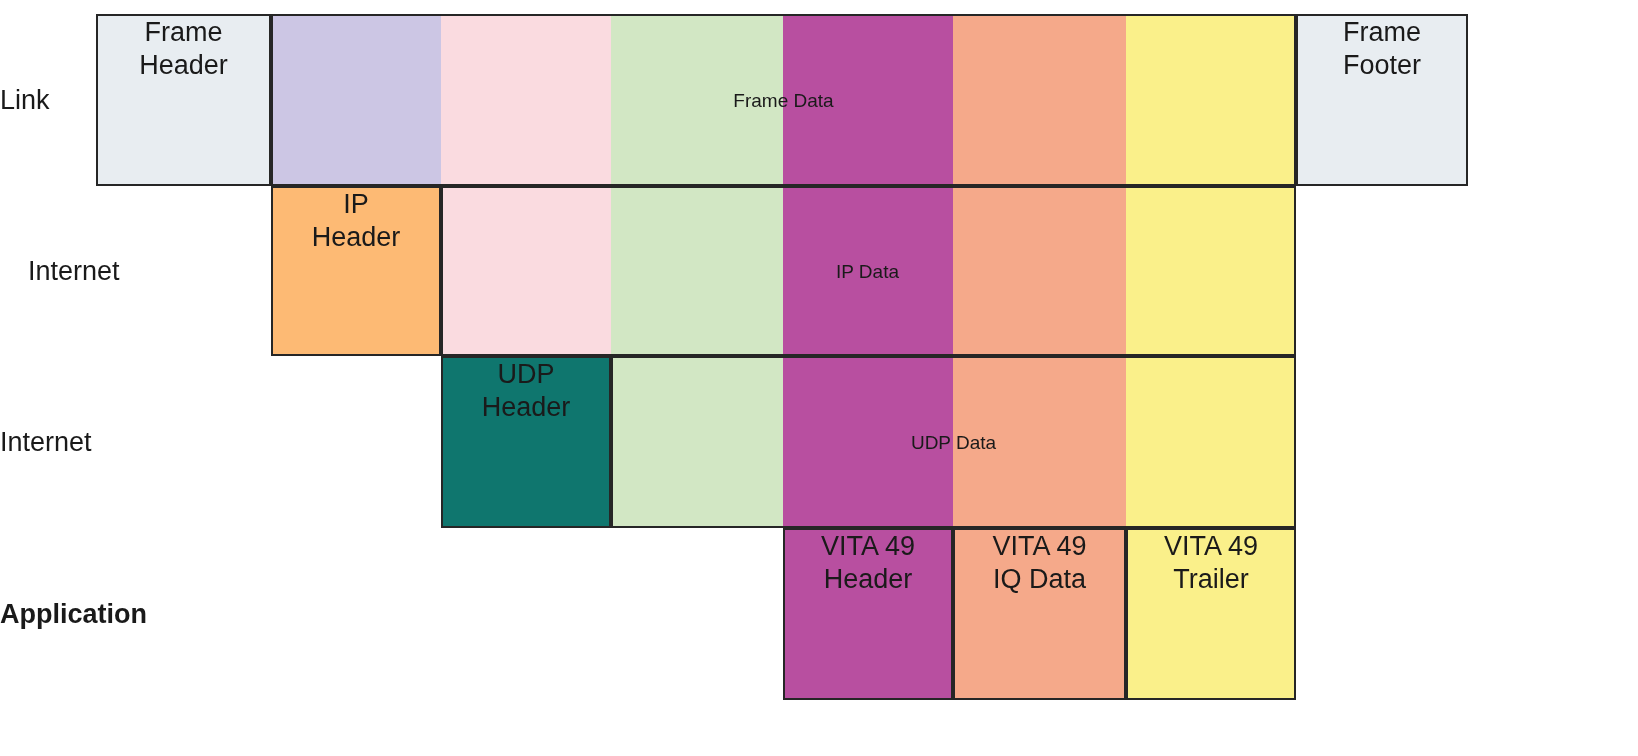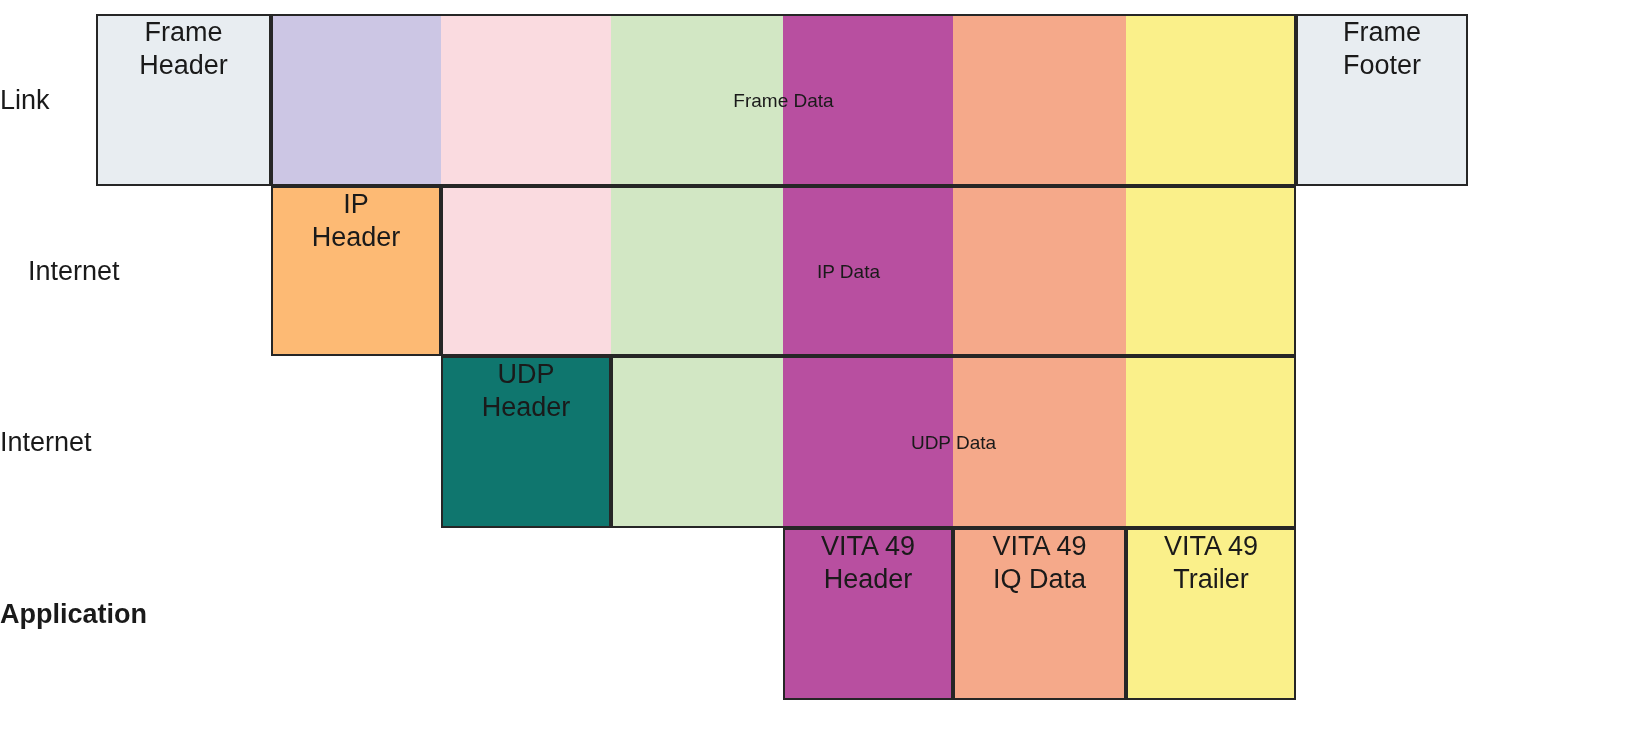--- a/index.html
+++ b/index.html
@@ -100,21 +100,21 @@
     <span class="cell-text">IP
 Header</span>
   </div>
 
   <div class="cell" style="left:441px; top:186px; width:170px; height:170px; background:#fadbe0; border-right:none;"></div>
   <div class="cell" style="left:611px; top:186px; width:172px; height:170px; background:#d2e7c4; border-left:none; border-right:none;"></div>
   <div class="cell" style="left:783px; top:186px; width:170px; height:170px; background:#b84fa0; border-left:none; border-right:none;"></div>
   <div class="cell" style="left:953px; top:186px; width:173px; height:170px; background:#f5a98a; border-left:none; border-right:none;"></div>
   <div class="cell" style="left:1126px; top:186px; width:170px; height:170px; background:#faf08a; border-left:none;"></div>
 
-  <div class="span-label" style="left:421px; top:186px; width:855px; height:170px;">IP Data</div>
+  <div class="span-label" style="left:440px; top:186px; width:855px; height:170px;">IP Data</div>
 
   <div class="cell" style="left:441px; top:356px; width:170px; height:172px; background:#0f766e;">
     <span class="cell-text">UDP
 Header</span>
   </div>
 
   <div class="cell" style="left:611px; top:356px; width:172px; height:172px; background:#d2e7c4; border-right:none;"></div>
   <div class="cell" style="left:783px; top:356px; width:170px; height:172px; background:#b84fa0; border-left:none; border-right:none;"></div>
   <div class="cell" style="left:953px; top:356px; width:173px; height:172px; background:#f5a98a; border-left:none; border-right:none;"></div>
   <div class="cell" style="left:1126px; top:356px; width:170px; height:172px; background:#faf08a; border-left:none;"></div>

